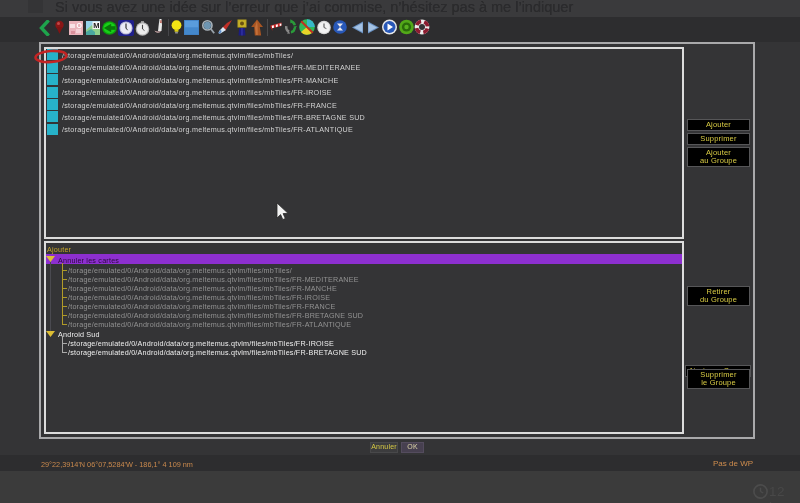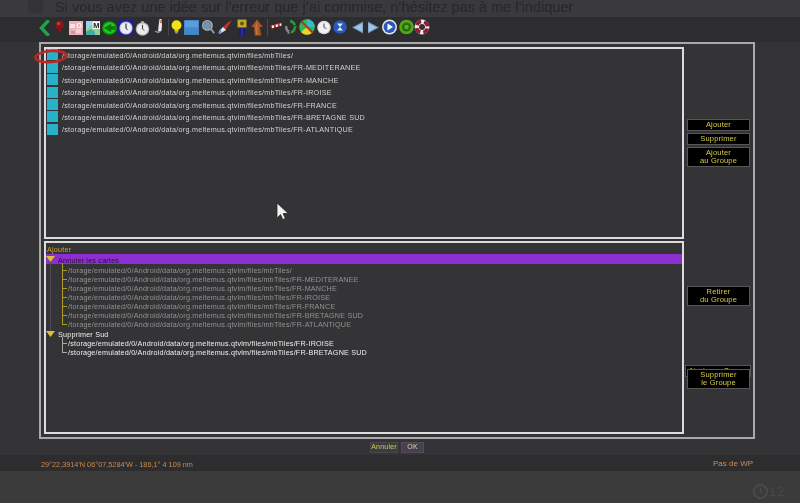--- a/index.html
+++ b/index.html
@@ -202,21 +202,21 @@
     <div class="tr" style="left:68px;top:292.5px;color:#939393;">/torage/emulated/0/Android/data/org.meltemus.qtvlm/files/mbTiles/FR-IROISE</div>
     <div class="abs" style="left:62px;top:305.5px;width:5px;height:1px;background:#b09a28;"></div>
     <div class="tr" style="left:68px;top:301.5px;color:#939393;">/torage/emulated/0/Android/data/org.meltemus.qtvlm/files/mbTiles/FR-FRANCE</div>
     <div class="abs" style="left:62px;top:314.5px;width:5px;height:1px;background:#b09a28;"></div>
     <div class="tr" style="left:68px;top:310.5px;color:#939393;">/torage/emulated/0/Android/data/org.meltemus.qtvlm/files/mbTiles/FR-BRETAGNE SUD</div>
     <div class="abs" style="left:62px;top:323.5px;width:5px;height:1px;background:#b09a28;"></div>
     <div class="tr" style="left:68px;top:319.5px;color:#939393;">/torage/emulated/0/Android/data/org.meltemus.qtvlm/files/mbTiles/FR-ATLANTIQUE</div>
     <svg style="left:46px;top:331px;" width="9" height="6">
       <path d="M0 0 L9 0 L4.5 6 Z" fill="#ddbe34"></path>
     </svg>
-    <div class="tr" style="left:58px;top:329.5px;color:#efefef;">Supprimer Sud</div>
+    <div class="tr" style="left:58px;top:329.5px;color:#efefef;">Android Sud</div>
     <div class="abs" style="left:62px;top:337px;width:1px;height:16px;background:#aaa;"></div>
     <div class="abs" style="left:62px;top:343px;width:5px;height:1px;background:#aaa;"></div>
     <div class="abs" style="left:62px;top:352px;width:5px;height:1px;background:#aaa;"></div>
     <div class="tr" style="left:68px;top:339px;color:#efefef;">/storage/emulated/0/Android/data/org.meltemus.qtvlm/files/mbTiles/FR-IROISE</div>
     <div class="tr" style="left:68px;top:348px;color:#efefef;">/storage/emulated/0/Android/data/org.meltemus.qtvlm/files/mbTiles/FR-BRETAGNE SUD</div>
   </div>
 
 <div class="btn" style="left:687px;top:119px;width:61px;height:10px;">Ajouter</div>
 <div class="btn" style="left:687px;top:133px;width:61px;height:10px;">Supprimer</div>
 <div class="btn" style="left:687px;top:147px;width:61px;height:18px;">Ajouter<br>au Groupe</div>

